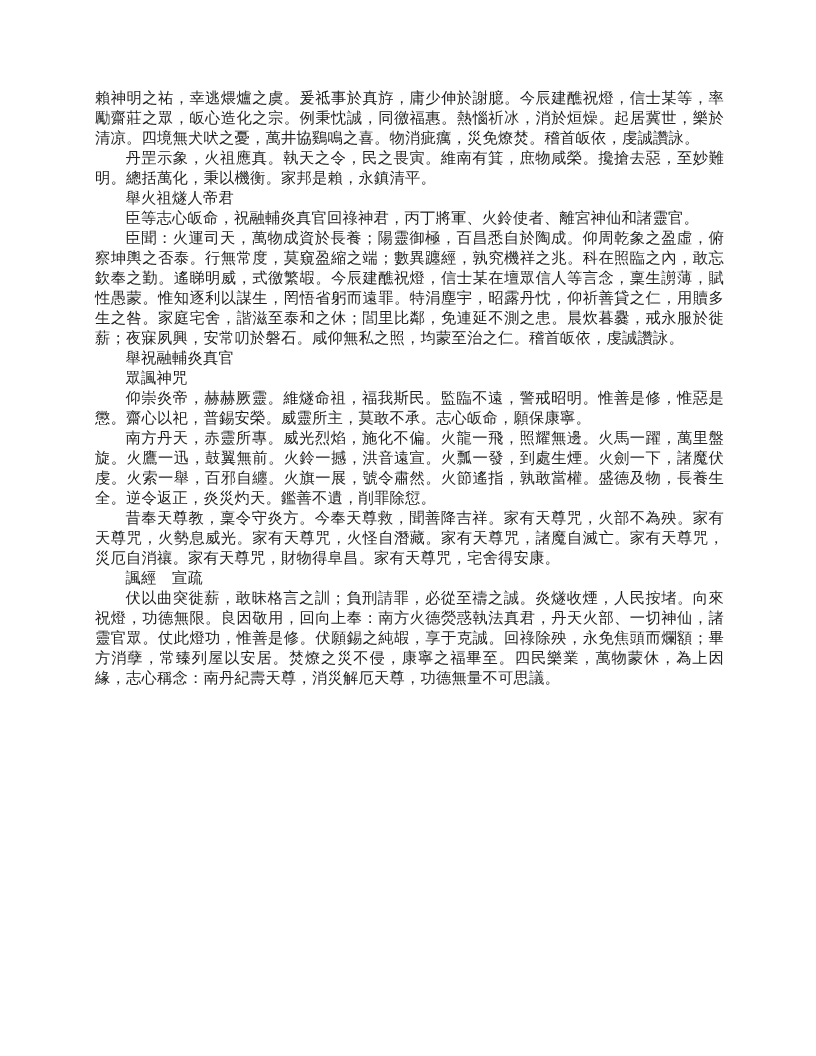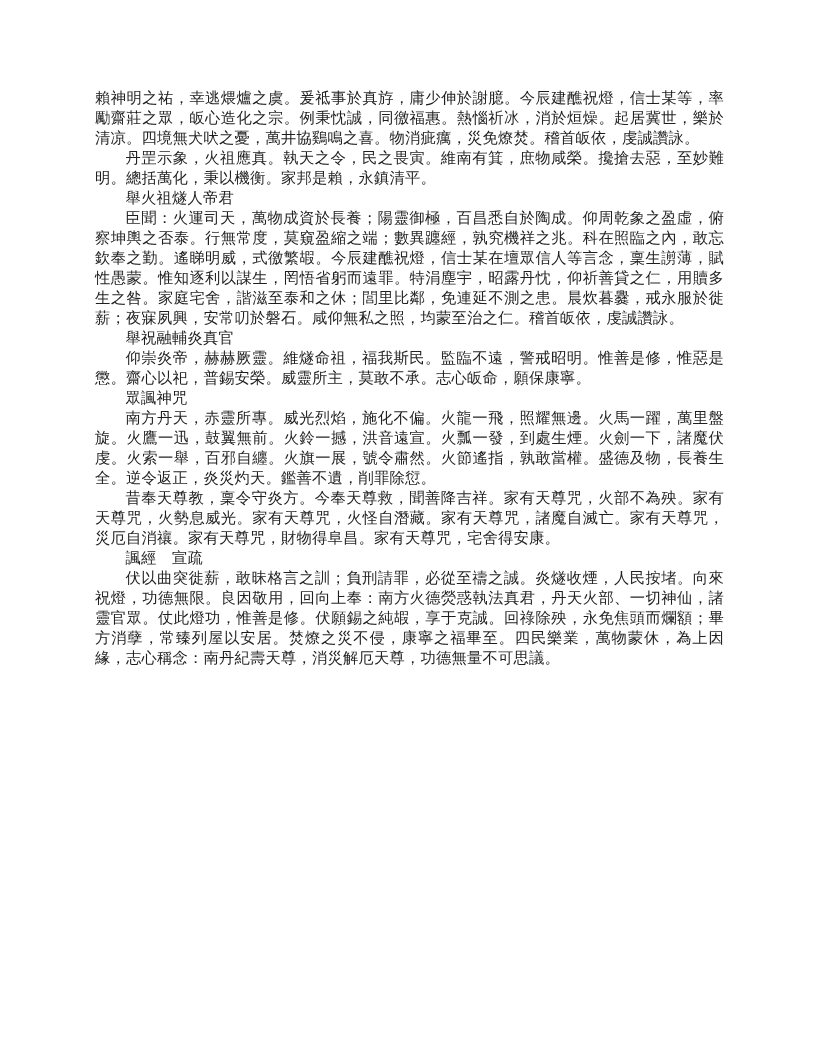--- a/index.html
+++ b/index.html
@@ -43,28 +43,29 @@
 
 <div class="page">
   <div class="textblock">
 
     <p class="noindent">賴神明之祐，幸逃煨爐之虞。爰祗事於真斿，庸少伸於謝臆。今辰建醮祝燈，信士某等，率勵齋莊之眾，皈心造化之宗。例秉忱誠，同徼福惠。熱惱祈冰，消於烜燥。起居冀世，樂於清凉。四境無犬吠之憂，萬井協鷄鳴之喜。物消疵癘，災免燎焚。稽首皈依，虔誠讚詠。</p>
 
     <p class="indent">丹罡示象，火祖應真。執天之令，民之畏寅。維南有箕，庶物咸榮。攙搶去惡，至妙難明。總括萬化，秉以機衡。家邦是賴，永鎮清平。</p>
 
     <p class="indent">舉火祖燧人帝君</p>
 
+    <p class="indent">臣等志心皈命，祝融輔炎真官回祿神君，丙丁將軍、火鈴使者、離宮神仙和諸靈官。</p>
 
     <p class="indent">臣聞：火運司天，萬物成資於長養；陽靈御極，百昌悉自於陶成。仰周乾象之盈虛，俯察坤輿之否泰。行無常度，莫窺盈縮之端；數異躔經，孰究機祥之兆。科在照臨之內，敢忘欽奉之勤。遙睇明威，式徼繁嘏。今辰建醮祝燈，信士某在壇眾信人等言念，稟生謭薄，賦性愚蒙。惟知逐利以謀生，罔悟省躬而遠罪。特涓塵宇，昭露丹忱，仰祈善貸之仁，用贖多生之咎。家庭宅舍，諧滋至泰和之休；閭里比鄰，免連延不測之患。晨炊暮爨，戒永服於徙薪；夜寐夙興，安常叨於磐石。咸仰無私之照，均蒙至治之仁。稽首皈依，虔誠讚詠。</p>
 
     <p class="indent">舉祝融輔炎真官</p>
 
+    <p class="indent">眾諷神咒</p>
+
     <p class="indent">仰崇炎帝，赫赫厥靈。維燧命祖，福我斯民。監臨不遠，警戒昭明。惟善是修，惟惡是懲。齋心以祀，普錫安榮。威靈所主，莫敢不承。志心皈命，願保康寧。</p>
-
-    <p class="indent">眾諷神咒</p>
 
     <p class="indent">南方丹天，赤靈所專。威光烈焰，施化不偏。火龍一飛，照耀無邊。火馬一躍，萬里盤旋。火鷹一迅，鼓翼無前。火鈴一撼，洪音遠宣。火瓢一發，到處生煙。火劍一下，諸魔伏虔。火索一舉，百邪自纏。火旗一展，號令肅然。火節遙指，孰敢當權。盛德及物，長養生全。逆令返正，炎災灼天。鑑善不遺，削罪除愆。</p>
 
 
     <p class="indent">昔奉天尊教，稟令守炎方。今奉天尊救，聞善降吉祥。家有天尊咒，火部不為殃。家有天尊咒，火勢息威光。家有天尊咒，火怪自潛藏。家有天尊咒，諸魔自滅亡。家有天尊咒，災厄自消禳。家有天尊咒，財物得阜昌。家有天尊咒，宅舍得安康。</p>
 
     <p class="indent">諷經　宣疏</p>
 
     <p class="indent">伏以曲突徙薪，敢昧格言之訓；負刑請罪，必從至禱之誠。炎燧收煙，人民按堵。向來祝燈，功德無限。良因敬用，回向上奉：南方火德熒惑執法真君，丹天火部、一切神仙，諸靈官眾。仗此燈功，惟善是修。伏願錫之純嘏，享于克誠。回祿除殃，永免焦頭而爛額；畢方消孽，常臻列屋以安居。焚燎之災不侵，康寧之福畢至。四民樂業，萬物蒙休，為上因緣，志心稱念：南丹紀壽天尊，消災解厄天尊，功德無量不可思議。</p>
 

